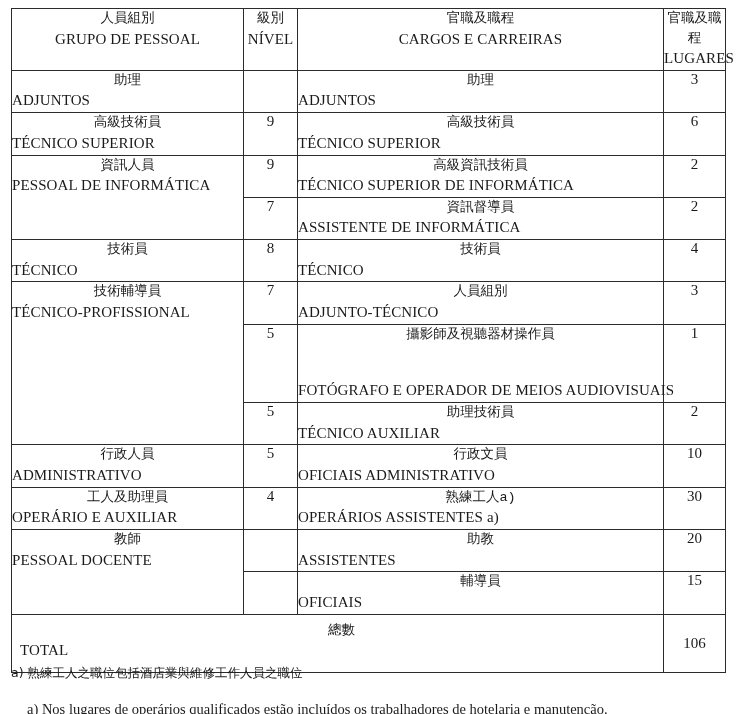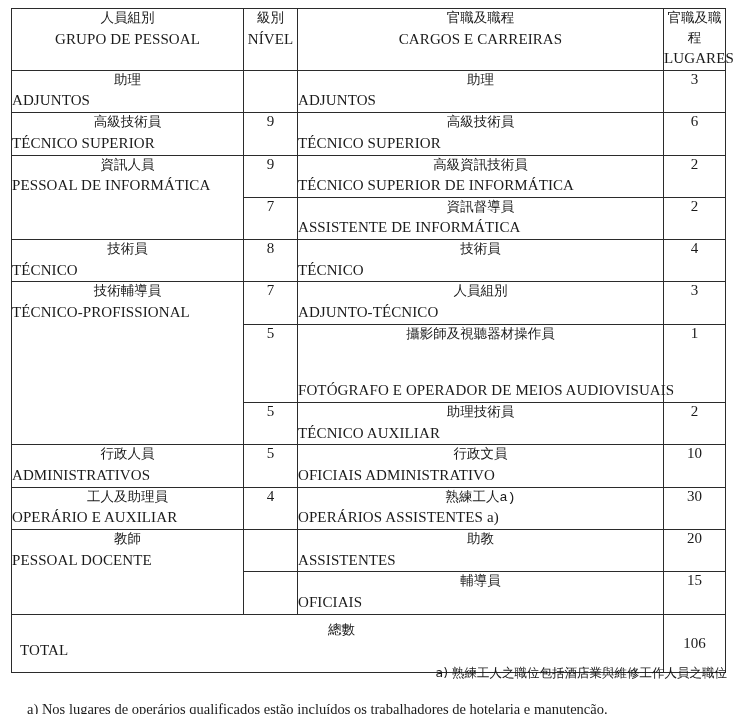--- a/index.html
+++ b/index.html
@@ -88,21 +88,20 @@
     position: absolute;
     left: 11px;
     top: 664px;
     width: 716px;
   }
   .footnote-cjk {
     font-family: "DejaVu Sans", sans-serif;
     font-size: 12.5px;
     line-height: 1.5;
     margin: 0 0 6px 0;
-    text-align: right;
   }
   .footnote-pt {
     font-family: "Liberation Serif", serif;
     font-size: 14.5px;
     line-height: 1.4;
     margin: 16px;
   }
   .nowrap { white-space: nowrap; margin-top: 36px; }
 </style>
 </head>
@@ -224,21 +223,21 @@
         <td class="career-cell">
           <div class="cjk">助理技術員</div>
           <div class="pt">TÉCNICO AUXILIAR</div>
         </td>
         <td class="places-cell">2</td>
       </tr>
 
       <tr>
         <td class="group-cell">
           <div class="cjk">行政人員</div>
-          <div class="pt">ADMINISTRATIVOS</div>
+          <div class="pt">ADMINISTRATIVO</div>
         </td>
         <td class="level-cell">5</td>
         <td class="career-cell">
           <div class="cjk">行政文員</div>
           <div class="pt">OFICIAIS ADMINISTRATIVO</div>
         </td>
         <td class="places-cell">10</td>
       </tr>
 
       <tr>

